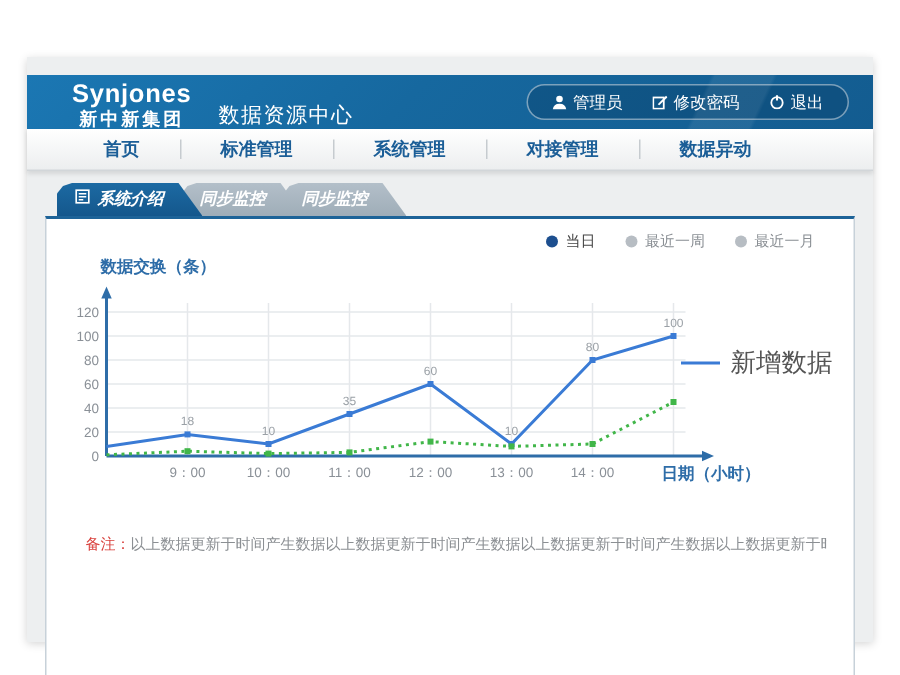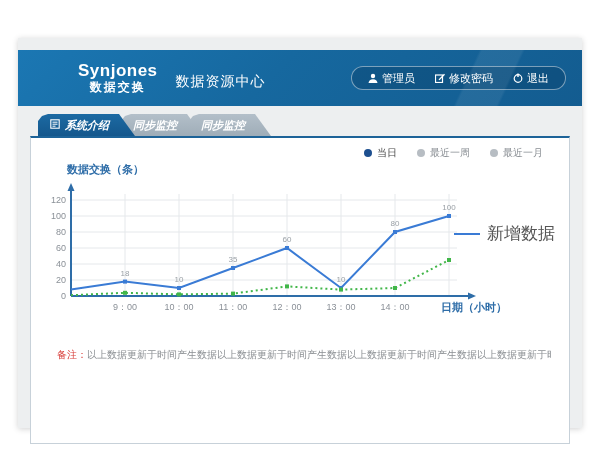--- a/index.html
+++ b/index.html
@@ -2,22 +2,22 @@
 <html><head>
 <meta charset="utf-8">
 <style>
   * { box-sizing: border-box; margin: 0; padding: 0; }
   html,body { width:600px; height:450px; background:#ffffff; overflow:hidden;
     font-family:"Liberation Sans", sans-serif; }
   .page { position:absolute; left:18px; top:38px; width:564px; height:390px;
     background:#edeff0; box-shadow:0 1px 6px rgba(0,0,0,.18); }
 
   
-  .header { margin-top:12px; height:56px; position:relative; display:flex; align-items:center;
-    background:linear-gradient(135deg,#1b77b3 0%,#16689f 45%,#135c90 100%);padding-left:30px; }
+  .header { margin-top:12px; height:36px; position:relative; display:flex; align-items:flex-end;
+    background:linear-gradient(135deg,#1b77b3 0%,#16689f 45%,#135c90 100%); }
   .header::after { content:""; position:absolute; right:0; top:0; width:260px; height:100%;
     background:linear-gradient(115deg, rgba(255,255,255,0) 55%, rgba(255,255,255,.07) 56%, rgba(255,255,255,.07) 70%, rgba(255,255,255,0) 71%); pointer-events:none;}
   .logo { margin-left:30px; color:#fff; text-align:center; line-height:1.1; }
   .logo-en { font-size:17px; font-weight:bold; letter-spacing:.5px; }
   .logo-cn { font-size:12px; font-weight:bold; letter-spacing:2px; }
   .app-title { color:#fff; font-size:14px; margin-left:18px; margin-top:8px; letter-spacing:1px; }
   .user-pill { position:absolute; right:16px; top:50%; transform:translateY(-50%);
     height:24px; display:flex; align-items:center; gap:0; padding:0 6px;
     background:rgba(8,52,88,.30); border:1px solid rgba(255,255,255,.45); border-radius:13px; }
   .user-item { display:flex; align-items:center; gap:4px; color:#fff; font-size:11px;
@@ -70,21 +70,21 @@
   .note-label { color:#d9413d; }
 </style>
 </head>
 <body>
 
 <div class="page">
 
   <div class="header">
     <div class="logo">
       <div class="logo-en">Synjones</div>
-      <div class="logo-cn">数据交换</div>
+      <div class="logo-cn">新中新集团</div>
     </div>
     <div class="app-title">数据资源中心</div>
     <div class="user-pill">
       <div class="user-item">
         <span>
           <svg width="10" height="10" viewBox="0 0 10 10">
               <circle cx="5" cy="3" r="2.2" fill="#fff"></circle>
               <path d="M0.5 10 Q1 6.2 5 6.2 Q9 6.2 9.5 10 Z" fill="#fff"></path>
             </svg>
         </span>
@@ -104,20 +104,27 @@
           <svg width="10" height="10" viewBox="0 0 10 10">
               <circle cx="5" cy="5.5" r="3.8" fill="none" stroke="#fff" stroke-width="1.2"></circle>
               <line x1="5" y1="0.5" x2="5" y2="4" stroke="#fff" stroke-width="1.4"></line>
             </svg>
         </span>
         <span>退出</span>
       </div>
     </div>
   </div>
 
+  <div class="nav">
+    <div class="nav-item">首页</div>
+    <div class="nav-item">标准管理</div>
+    <div class="nav-item">系统管理</div>
+    <div class="nav-item">对接管理</div>
+    <div class="nav-item">数据异动</div>
+  </div>
 
   <div class="content">
     <div class="tabs">
       <div class="tab active">
         <span>
           <svg width="10" height="10" viewBox="0 0 10 10">
               <rect x="0.8" y="0.8" width="8.4" height="8.4" fill="none" stroke="#fff" stroke-width="1.1"></rect>
               <line x1="2.5" y1="3.2" x2="7.5" y2="3.2" stroke="#fff" stroke-width="1"></line>
               <line x1="2.5" y1="5.2" x2="7.5" y2="5.2" stroke="#fff" stroke-width="1"></line>
               <line x1="2.5" y1="7.2" x2="5.5" y2="7.2" stroke="#fff" stroke-width="1"></line>

